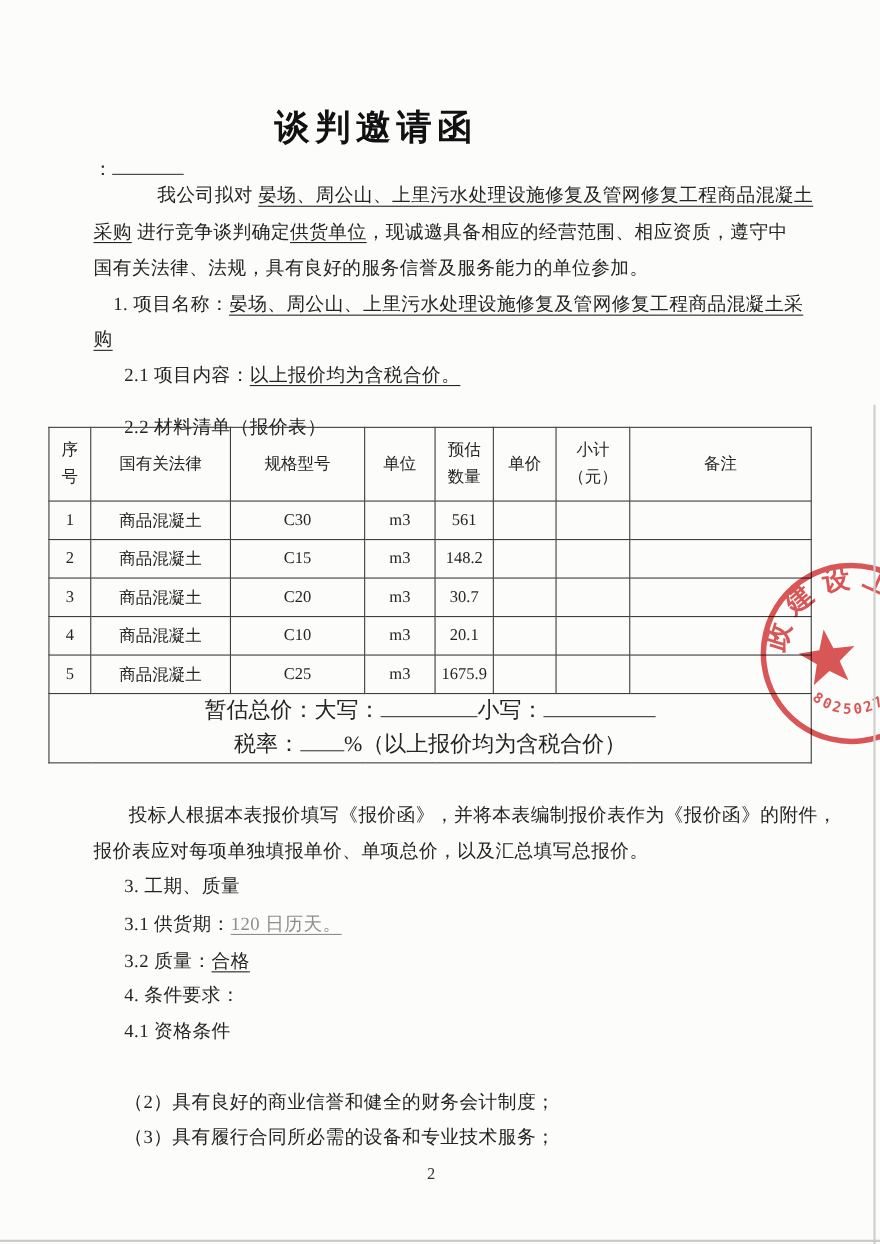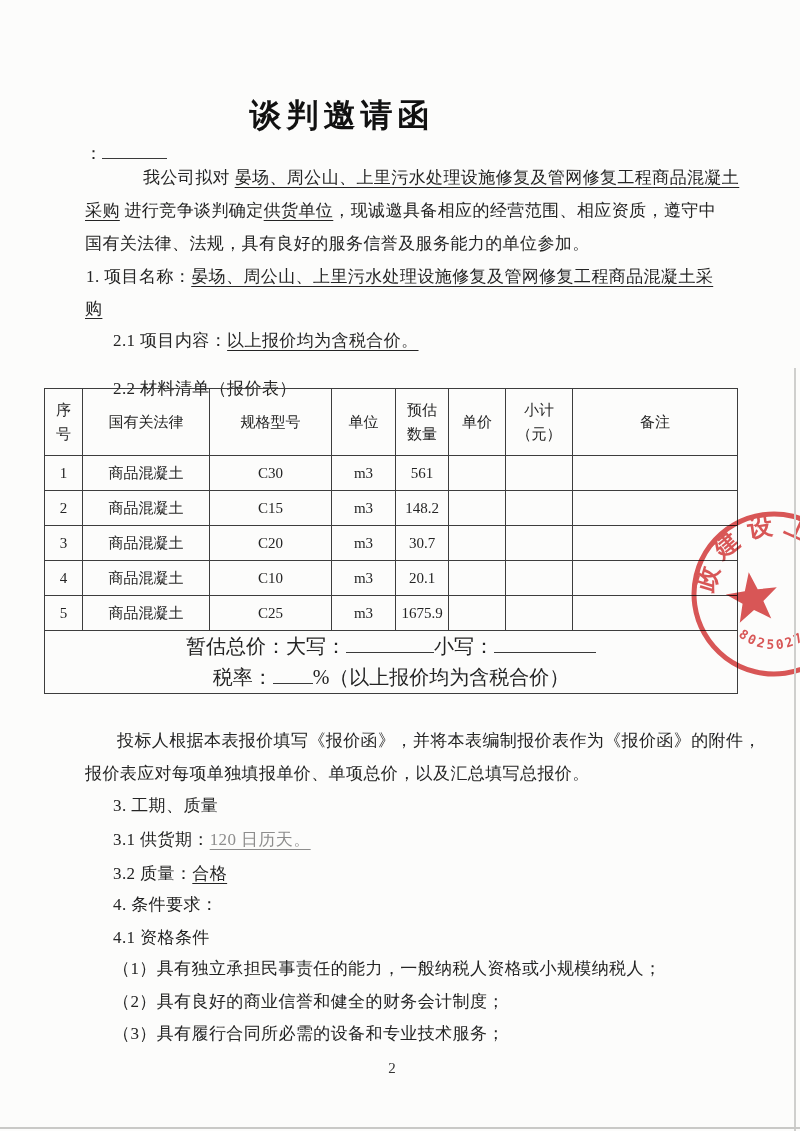--- a/index.html
+++ b/index.html
@@ -71,21 +71,21 @@
   <div class="line" style="top:166px;left:143px;">
     <span>我公司拟对 </span><span class="u">晏场、周公山、上里污水处理设施修复及管网修复工程商品混凝土</span>
   </div>
   <div class="line" style="top:199px;left:85px;">
     <span class="u">采购</span><span> 进行竞争谈判确定</span><span class="u">供货单位</span><span>，现诚邀具备相应的经营范围、相应资质，遵守中</span>
   </div>
   <div class="line" style="top:232px;left:85px;">
     <span>国有关法律、法规，具有良好的服务信誉及服务能力的单位参加。</span>
   </div>
 
-  <div class="line" style="top:265px;left:86px;">
+  <div class="line" style="top:265px;left:103px;">
     <span>1. 项目名称：</span><span class="u">晏场、周公山、上里污水处理设施修复及管网修复工程商品混凝土采</span>
   </div>
   <div class="line" style="top:297px;left:85px;">
     <span class="u">购</span>
   </div>
 
   <div class="line" style="top:329px;left:113px;">
     <span>2.1 项目内容：</span><span class="u">以上报价均为含税合价。</span>
   </div>
   <div class="line" style="top:377px;left:113px;">
@@ -199,23 +199,20 @@
   </div>
   <div class="line" style="top:862px;left:113px;">
     <span>3.2 质量：</span><span class="u">合格</span>
   </div>
   <div class="line" style="top:893px;left:113px;">
     <span>4. 条件要求：</span>
   </div>
   <div class="line" style="top:926px;left:113px;">
     <span>4.1 资格条件</span>
   </div>
-  <div class="line" style="top:957px;left:113px;">
-    <span>（1）具有独立承担民事责任的能力，一般纳税人资格或小规模纳税人；</span>
-  </div>
   <div class="line" style="top:990px;left:113px;">
     <span>（2）具有良好的商业信誉和健全的财务会计制度；</span>
   </div>
   <div class="line" style="top:1022px;left:113px;">
     <span>（3）具有履行合同所必需的设备和专业技术服务；</span>
   </div>
 
   <svg class="seal" viewBox="0 0 240 240" style="color: rgb(214, 64, 64);">
     <circle cx="120" cy="120" r="80" fill="none" stroke="currentColor" stroke-width="5"></circle>
     <polygon transform="translate(98,122)" fill="currentColor" points="0,-27 6.5,-8.9 25.7,-8.3 10.5,3.4 15.9,21.8 0,11 -15.9,21.8 -10.5,3.4 -25.7,-8.3 -6.5,-8.9"></polygon>

